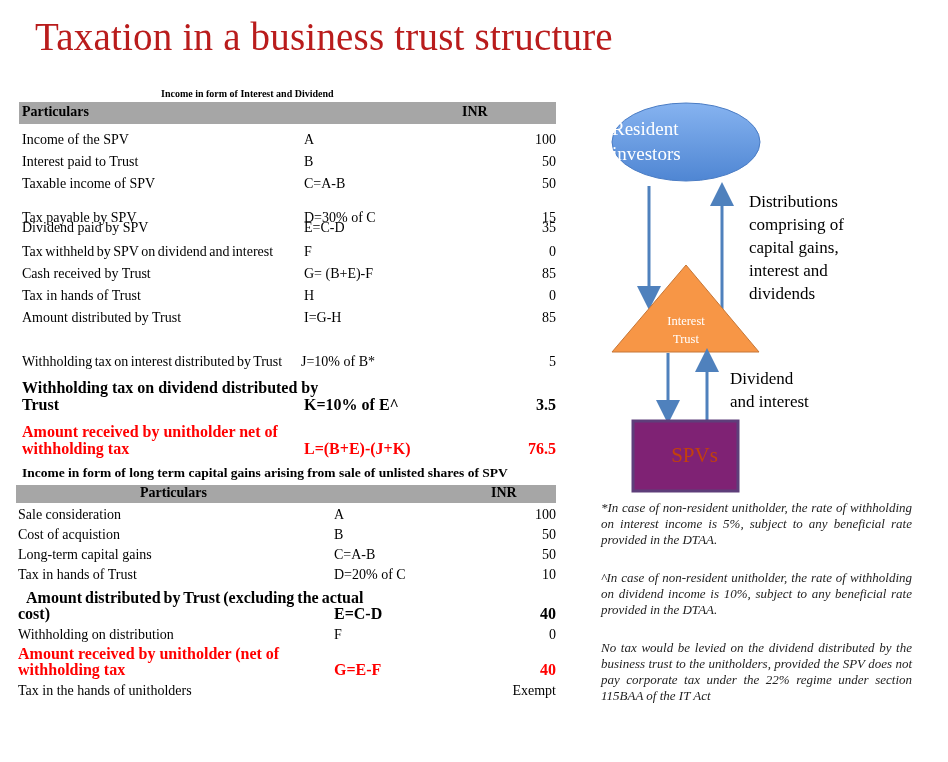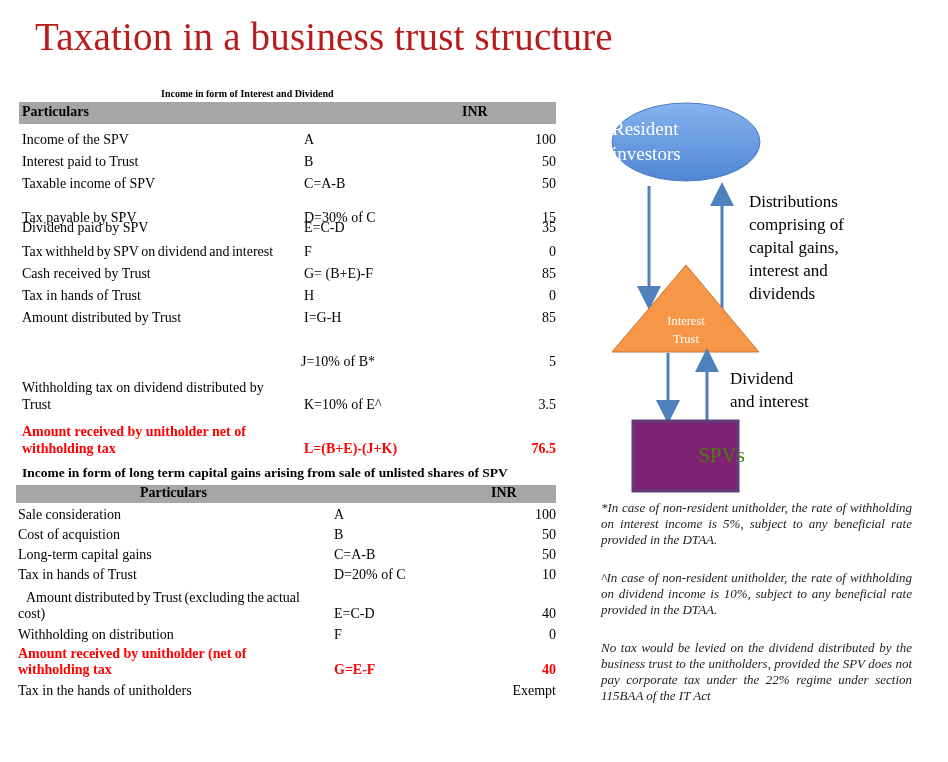--- a/index.html
+++ b/index.html
@@ -8,21 +8,21 @@
   .title { position:absolute; left:35px; top:14px; font-size:39px; color:#b91c1c;
            letter-spacing:0.2px; white-space:nowrap; }
   .sec-title { position:absolute; font-weight:bold; font-size:10px; white-space:nowrap; }
   .hdr { position:absolute; background:#a6a6a6; font-weight:bold; font-size:14px; }
   .hdr span { position:absolute; top:2px; }
   .row { position:absolute; font-size:14px; height:18px; line-height:18px; white-space:nowrap; }
   .row .c1 { position:absolute; left:0; }
   .row .c2 { position:absolute; }
   .row .c3 { position:absolute; text-align:right; }
   .red { color:#ff0000; font-weight:bold; }
-  .ml { position:absolute; font-size:14px; line-height:15px; white-space:nowrap; }
+  .ml { position:absolute; font-size:16px; line-height:15px; white-space:nowrap;font-weight:bold; }
   .diagram-text { position:absolute; font-size:17px; line-height:23px; white-space:nowrap; }
   .note { position:absolute; left:601px; width:311px; font-style:italic; font-size:13px;
           line-height:16px; text-align:justify; color:#222; }
   svg { position:absolute; left:0; top:0; }
 </style>
 </head>
 <body>
 
 <div class="title">Taxation in a business trust structure</div>
 
@@ -72,20 +72,21 @@
     <span class="c1">Tax in hands of Trust</span>
     <span class="c2" style="left:282px;">H</span>
     <span class="c3" style="right:0;">0</span>
   </div>
   <div class="row" style="left:22px; top:309px; width:534px;">
     <span class="c1">Amount distributed by Trust</span>
     <span class="c2" style="left:282px;">I=G-H</span>
     <span class="c3" style="right:0;">85</span>
   </div>
   <div class="row" style="left:22px; top:353px; width:534px;">
+    <span class="c1" style="word-spacing:-1px;">Withholding  tax on interest distributed by Trust</span>
     <span class="c2" style="left:279px;">J=10% of B*</span>
     <span class="c3" style="right:0;">5</span>
   </div>
 
   <div class="ml" style="left:22px; top:380px;">Withholding  tax on dividend  distributed  by</div>
   <div class="ml" style="left:22px; top:397px;">Trust</div>
   <div class="ml" style="left:304px; top:397px;">K=10% of E^</div>
   <div class="ml" style="left:506px; width:50px; text-align:right; top:397px;">3.5</div>
 
   <div class="ml red" style="left:22px; top:424px;">Amount received by unitholder net of</div>
@@ -170,21 +171,21 @@
 </svg>
 
 <div style="position:absolute; left:612px; top:116px; width:148px; text-align:left; color:#fff; font-size:19px; line-height:25px;">
   <div>Resident</div>
   <div>investors</div>
 </div>
 <div style="position:absolute; left:636px; top:312px; width:100px; text-align:center; color:#fff; font-size:12.5px; line-height:18px;">
   <div>Interest</div>
   <div>Trust</div>
 </div>
-<div style="position:absolute; left:633px; top:443px; width:123px; text-align:center; color:#4d7c0f; font-size:21px;margin-left:27px;">SPVs</div>
+<div style="position:absolute; left:633px; top:443px; width:123px; text-align:center; color:#c2410c; font-size:21px;">SPVs</div>
 
 <div class="diagram-text" style="left:749px; top:190px;">
   <div>Distributions</div>
   <div>comprising of</div>
   <div>capital gains,</div>
   <div>interest and</div>
   <div>dividends</div>
 </div>
 <div class="diagram-text" style="left:730px; top:367px;">
   <div>Dividend</div>

